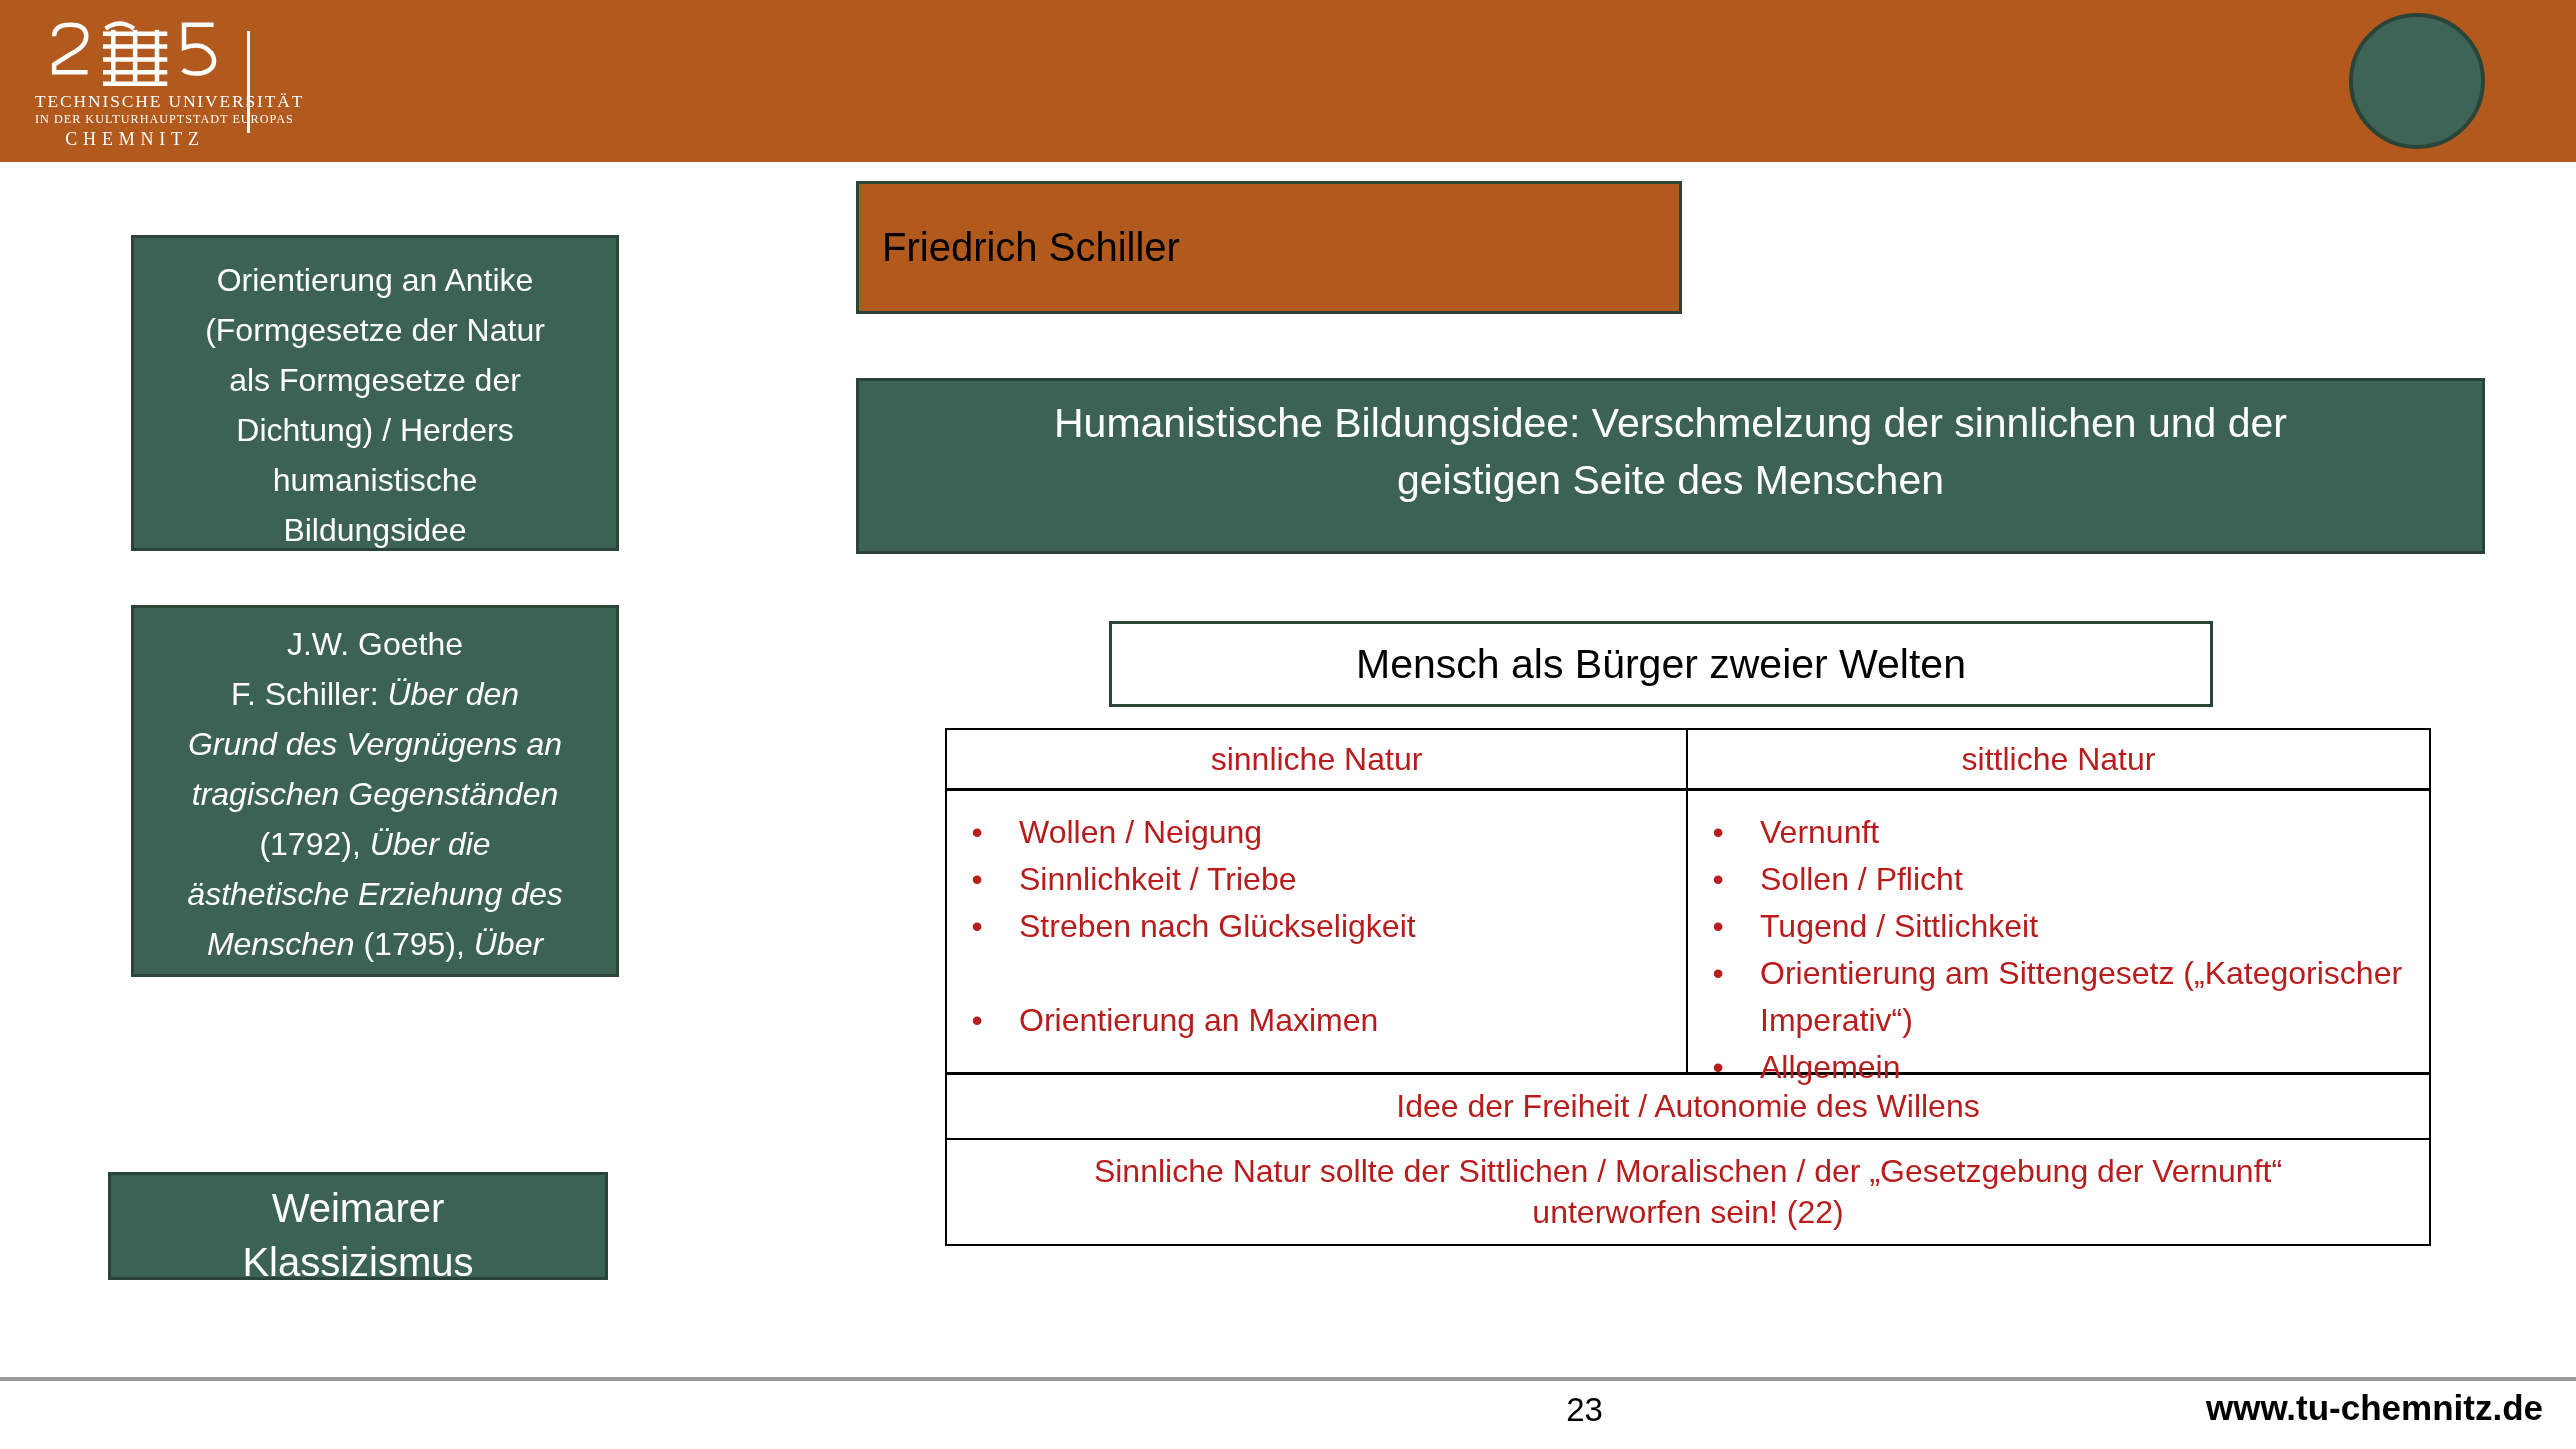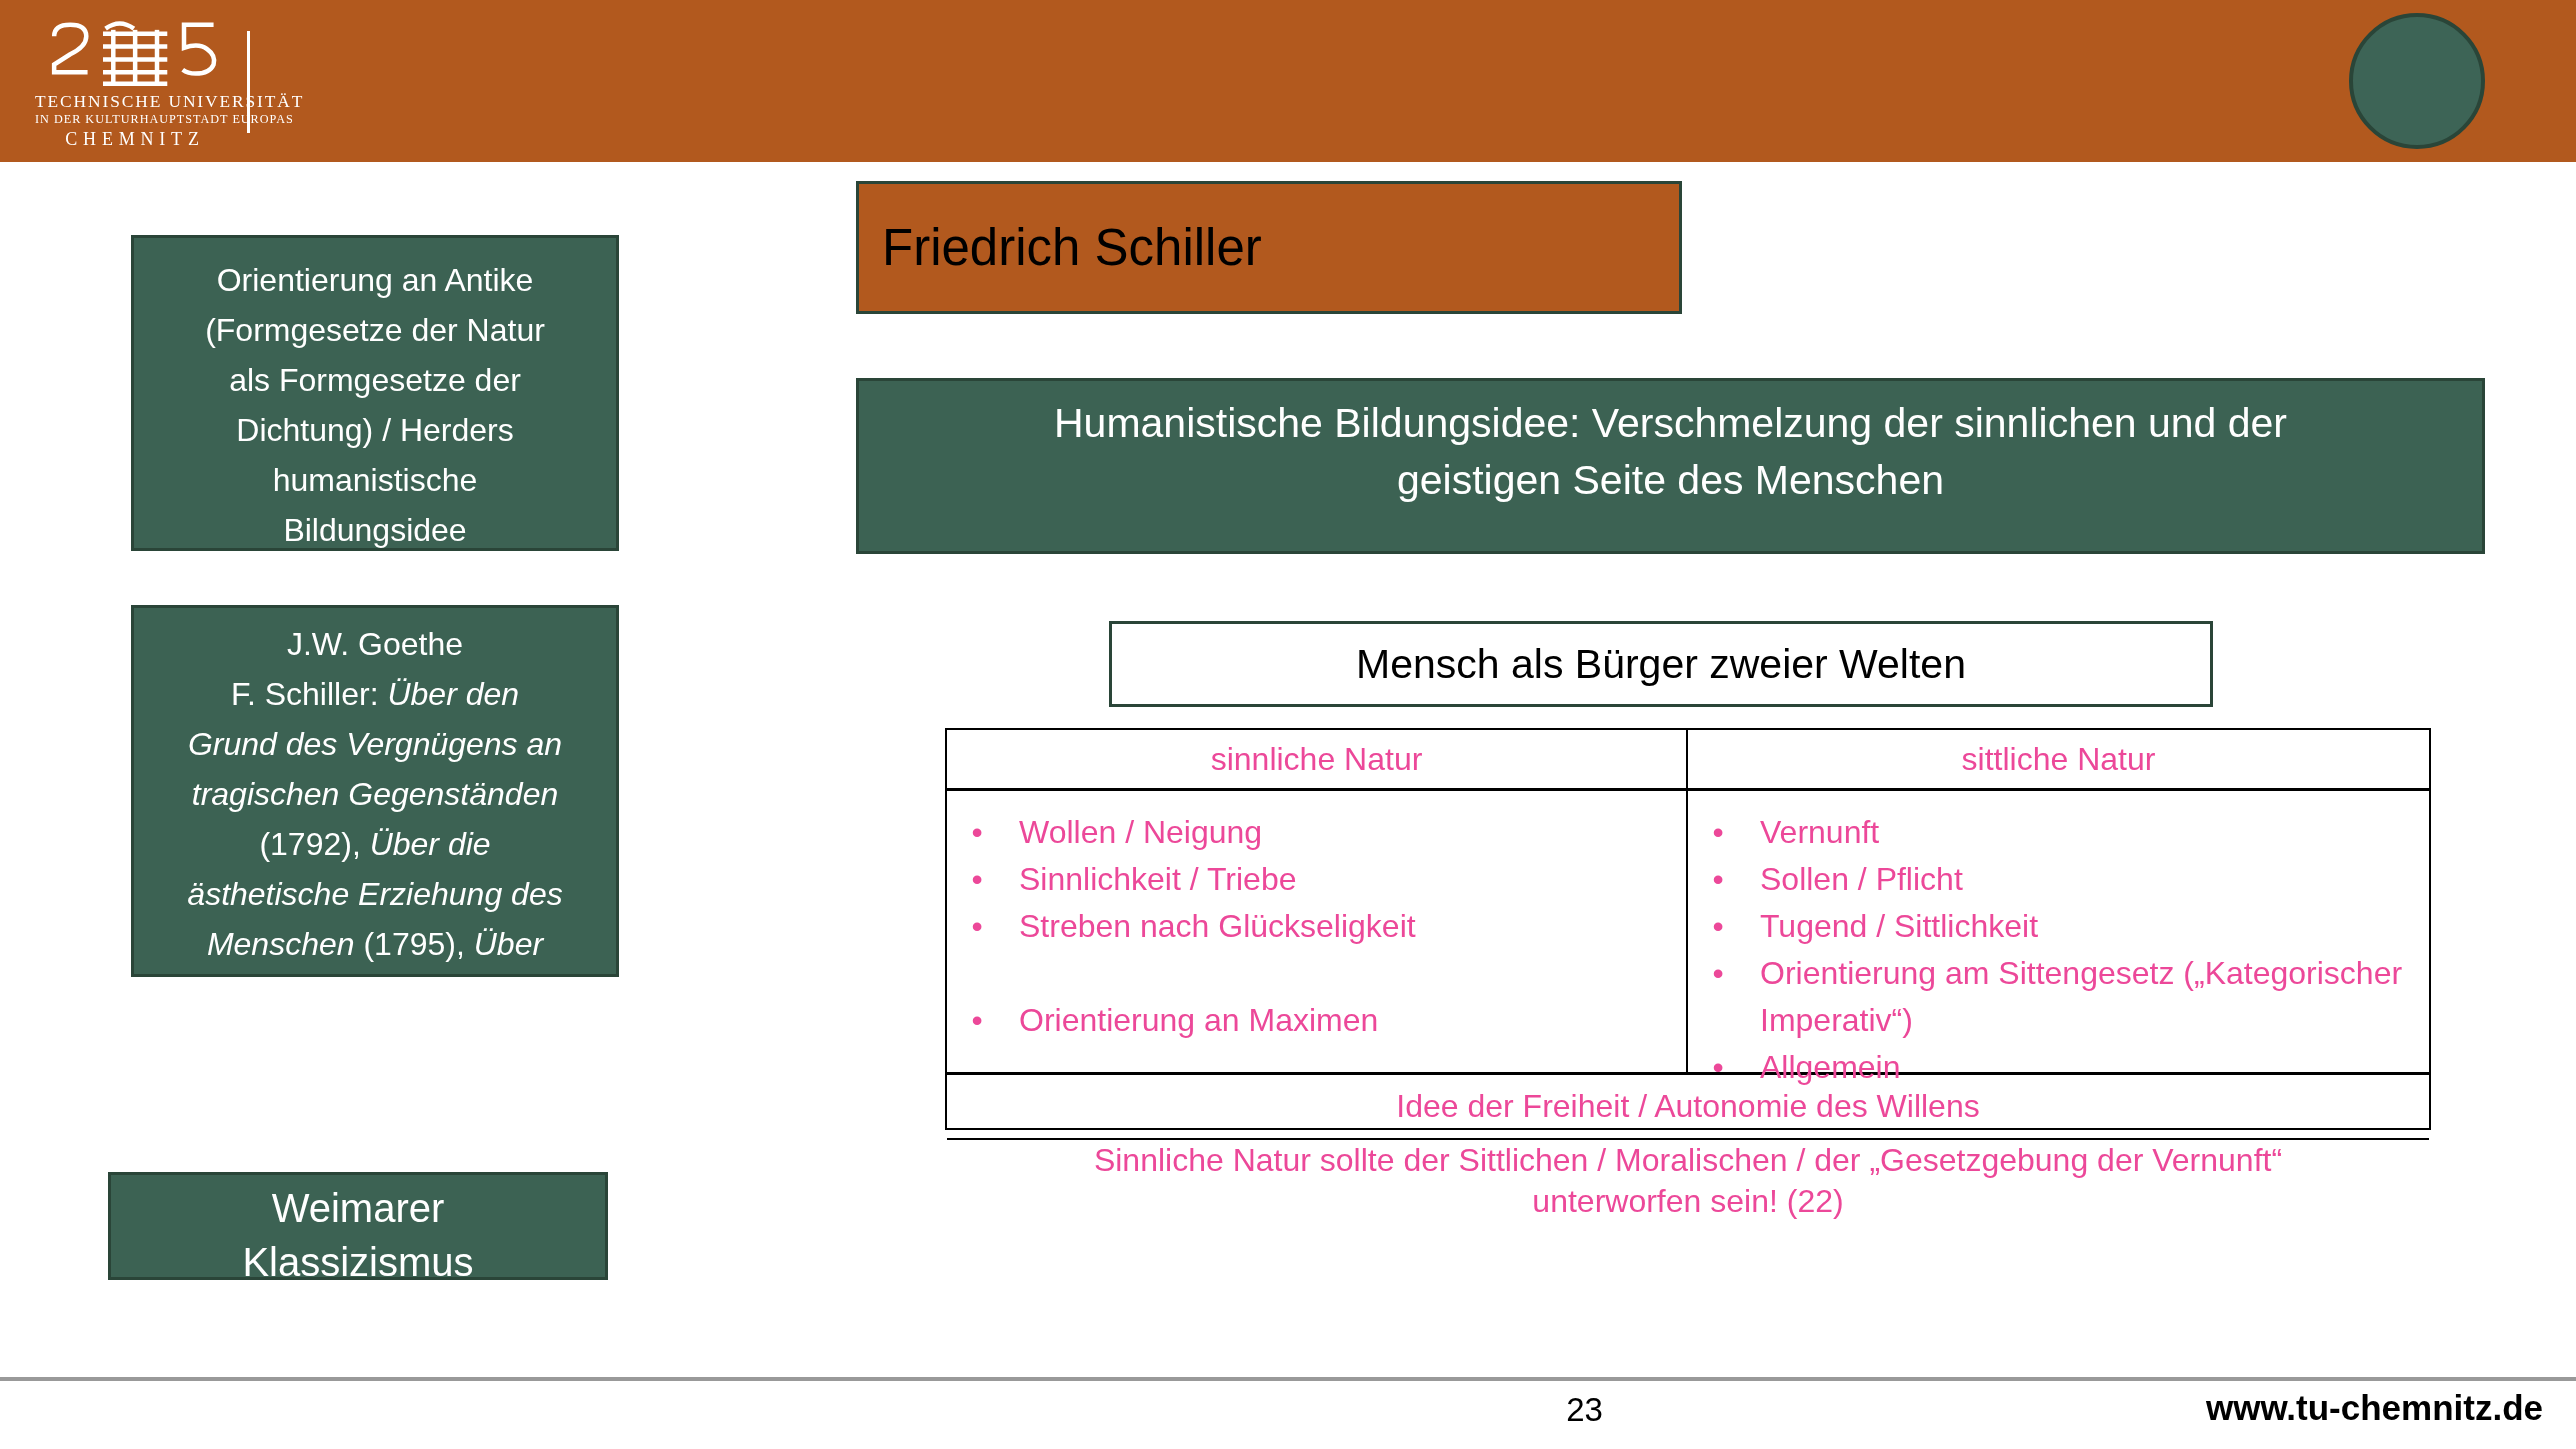--- a/index.html
+++ b/index.html
@@ -19,26 +19,26 @@
   .header-title { position:absolute; left:308px; top:0; height:162px; display:flex; align-items:center; color:#ffffff; font-size:39px; white-space:nowrap; }
   .deco-circle { position:absolute; left:2349px; top:13px; width:128px; height:128px; border-radius:50%; background:var(--circle_fill); border:4.5px solid var(--green_dark); }
 
   
   .green-box { position:absolute; background:var(--green); border:3.2px solid var(--green_dark); color:#ffffff; text-align:center; white-space:pre-line; box-sizing:border-box; }
   .box-antike { left:131px; top:235px; width:488px; height:316px; font-size:32px; line-height:50px; padding-top:17.4px; }
   .box-goethe { left:131px; top:605px; width:488px; height:372px; font-size:32px; line-height:50px; padding-top:11px; }
   .box-weimarer { left:108px; top:1172px; width:500px; height:108px; font-size:40px; line-height:54px; padding-top:6.4px; overflow:visible; }
 
   
-  .name-box { position:absolute; left:856px; top:181px; width:826px; height:133px; background:var(--bar); border:3.9px solid var(--green_dark); box-sizing:border-box; display:flex; align-items:center; padding-left:23px; font-size:51px; color:#000; }
+  .name-box { position:absolute; left:856px; top:181px; width:826px; height:133px; background:var(--bar); border:3.9px solid var(--green_dark); box-sizing:border-box; display:flex; align-items:center; padding-left:23px; font-size:40px; color:#000; }
   .idea-box { position:absolute; left:856px; top:378px; width:1629px; height:176px; background:var(--green); border:3.9px solid var(--green_dark); box-sizing:border-box; color:#fff; text-align:center; font-size:41px; line-height:57px; padding-top:14px; white-space:pre-line; }
   .subtitle-box { position:absolute; left:1109px; top:621px; width:1104px; height:86px; background:#ffffff; border:3.2px solid var(--green_dark); box-sizing:border-box; display:flex; align-items:center; justify-content:center; font-size:41px; color:#000; }
 
   
-  .cmp-table { position:absolute; left:945px; top:728px; width:1486px; height:402px; border:2.6px solid var(--table_border); box-sizing:border-box; display:flex; flex-direction:column; font-size:32px; color:#ec4899; background:#fff; }
+  .cmp-table { position:absolute; left:945px; top:728px; width:1486px; height:518px; border:2.6px solid var(--table_border); box-sizing:border-box; display:flex; flex-direction:column; font-size:32px; color:#b91c1c; background:#fff; }
   .t-row-head { height:58px; display:flex; border-bottom:3.9px solid var(--table_border); flex:none; }
   .t-head-cell { display:flex; align-items:center; justify-content:center; box-sizing:border-box; }
   .t-head-left { width:741px; border-right:2.6px solid var(--table_border); }
   .t-head-right { flex:1; }
   .t-row-body { height:281px; display:flex; border-bottom:3.9px solid var(--table_border); flex:none; }
   .t-body-cell { box-sizing:border-box; padding-top:18px; }
   .t-body-left { width:741px; border-right:2.6px solid var(--table_border); }
   .t-body-right { flex:1; }
   .blist { list-style:none; margin:0; padding:0; }
   .blist li { position:relative; padding-left:72px; padding-right:19.3px; line-height:47px; }

